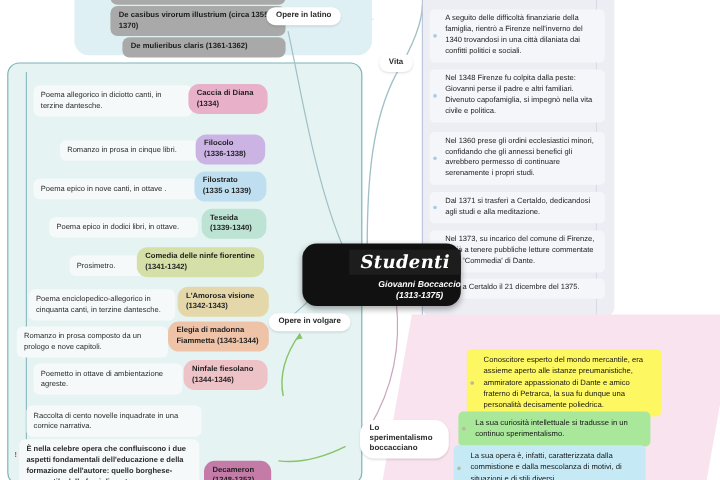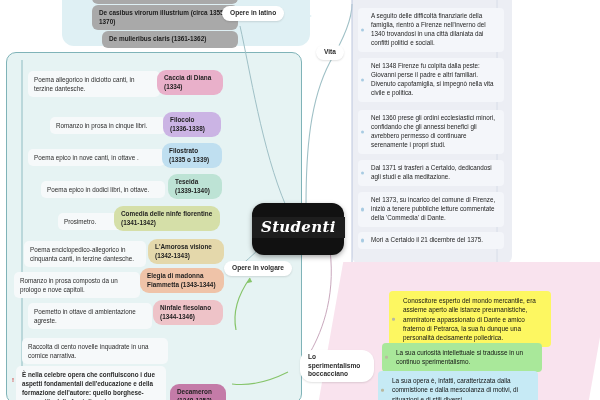--- a/index.html
+++ b/index.html
@@ -41,25 +41,25 @@
     transform: skewX(-10deg);
   }
 
   
   #links { position: absolute; left: 0; top: 0; width: 600px; height: 400px; }
 
   
   #center-node {
     position: absolute;
     left: 252px; top: 203px;
-    width: 92px; height: 52px;
+    width: 132px; height: 52px;
     background: #111111;
     border-radius: 12px;
     display: flex; flex-direction: column;
-    align-items: flex-start; justify-content: center;
+    align-items: flex-end; justify-content: center;
     color: #ffffff;
     z-index: 40;
     box-shadow: 0 2px 5px rgba(0,0,0,.35);
   }
   #center-title {
     font-family: "DejaVu Serif", serif;
     font-style: italic;
     font-weight: bold;
     font-size: 15px;
     letter-spacing: .3px;
@@ -286,15 +286,16 @@
     <span class="bullet"></span>
     <span>La sua curiosità intellettuale si tradusse in un continuo sperimentalismo.</span>
   </div>
   <div class="sp-card" style="left:378px; top:371px; width:160px; background:#c6eaf5;">
     <span class="bullet"></span>
     <span>La sua opera è, infatti, caratterizzata dalla commistione e dalla mescolanza di motivi, di situazioni e di stili diversi.</span>
   </div>
 
   <div id="center-node">
     <div id="center-title">Studenti</div>
+    <div id="center-sub">Giovanni Boccaccio<br>(1313-1375)</div>
   </div>
 
 </div>
 
 </body></html>

